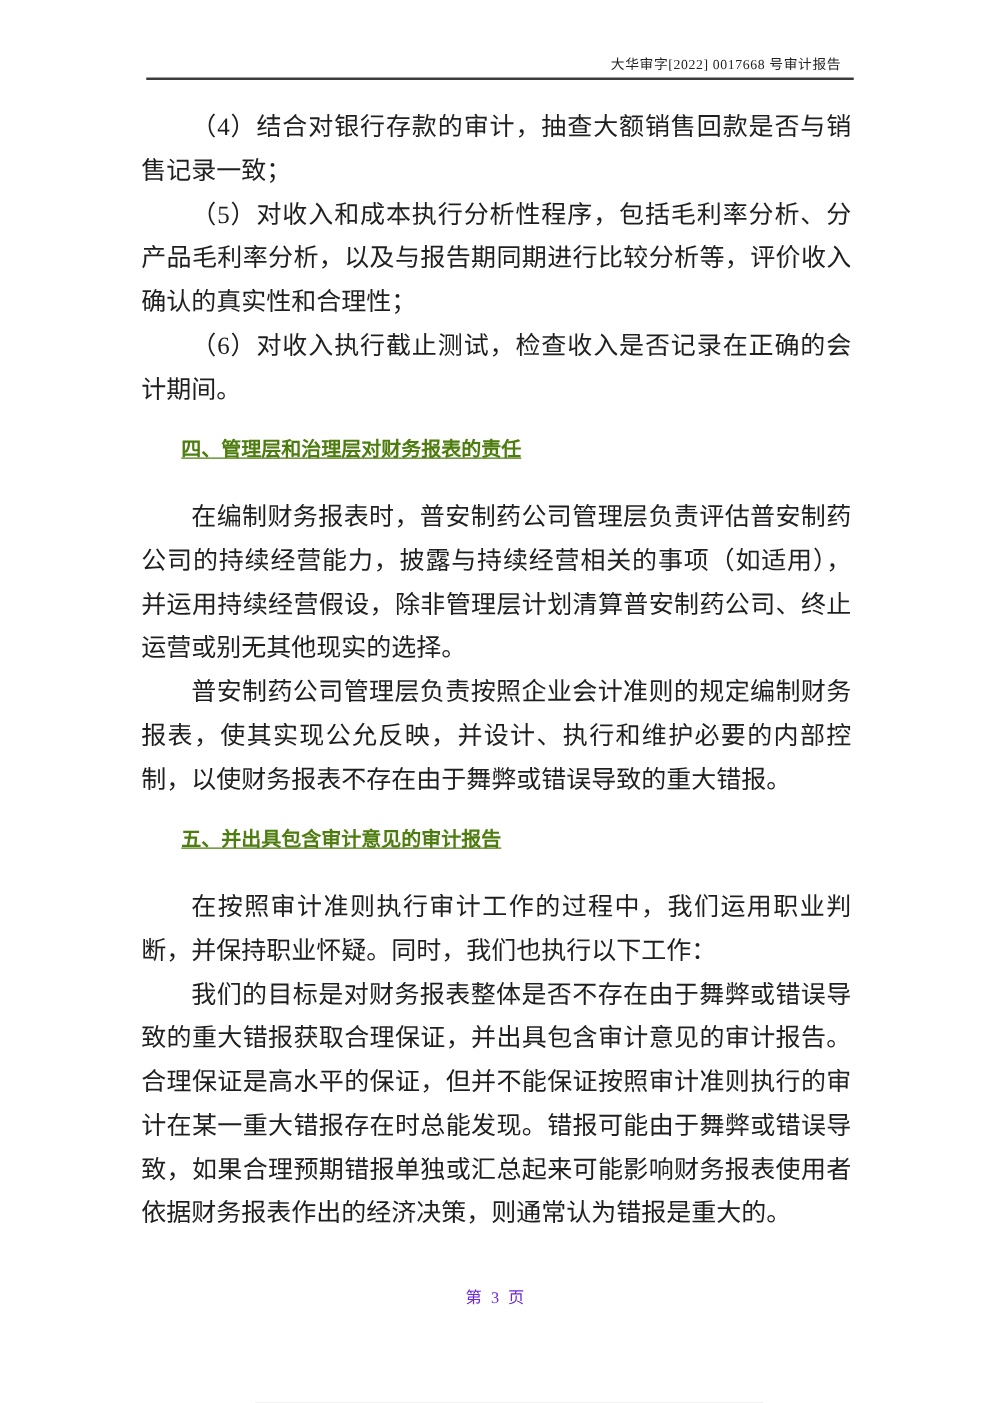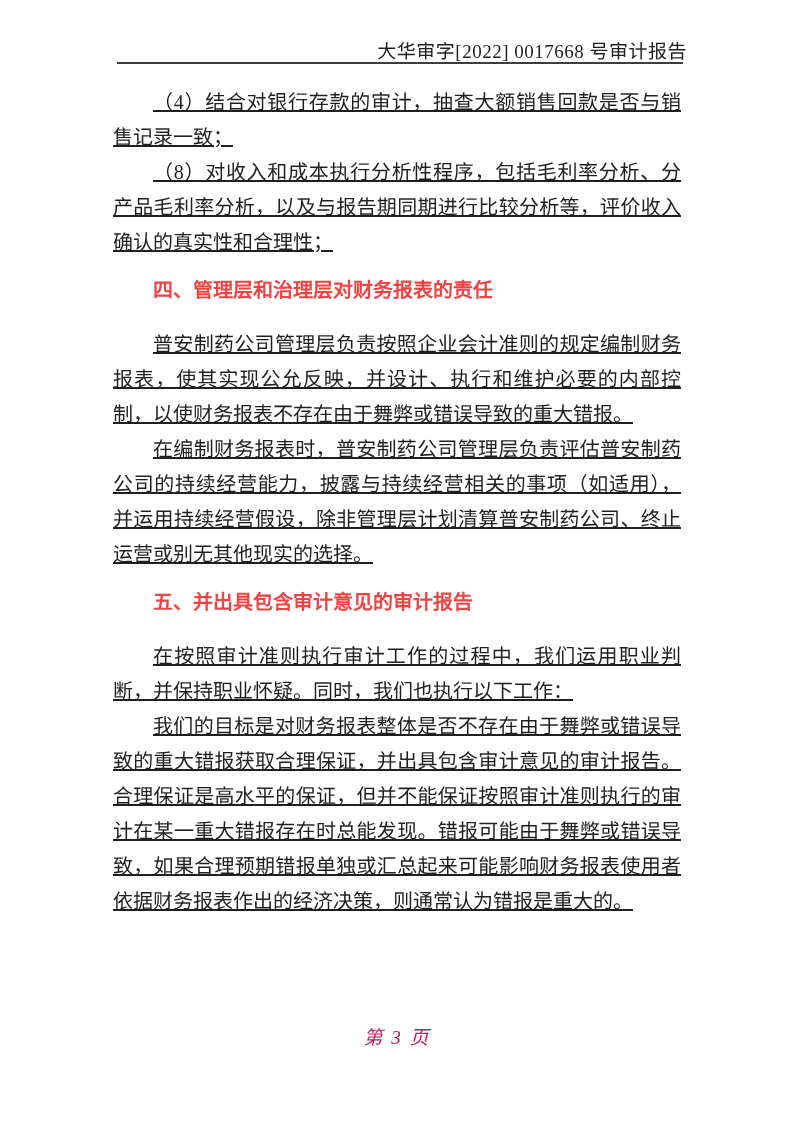--- a/index.html
+++ b/index.html
@@ -14,24 +14,24 @@
     height: 1122px;
     margin: 0 auto;
     background: #ffffff;
     overflow: hidden;
     font-family: "Liberation Serif", "DejaVu Serif", serif;
     color: #1f1f1f;
   }
   .header-text {
     position: absolute;
     top: 43px;
-    left: 119px;
+    left: 105px;
     width: 568px;
     text-align: right;
-    font-size: 19px;
+    font-size: 11px;
     line-height: 18px;
     letter-spacing: 0.5px;
     white-space: nowrap;
   }
   .header-rule {
     position: absolute;
     top: 62px;
     left: 117px;
     width: 566px;
     height: 0;
@@ -42,59 +42,59 @@
     top: 85px;
     left: 113px;
     width: 568px;
     font-size: 20px;
     line-height: 35px;
     text-align: justify;
   }
   .content p {
     margin: 0;
     text-indent: 2em;
-    text-decoration: underline;
   }
   .content h2 {
-    font-size: 20px;
+    font-size: 16px;
     line-height: 35px;
     margin: 13px 0 19px 0;
     text-indent: 2em;
     font-weight: 700;
     font-family: "Liberation Sans", "DejaVu Sans", sans-serif;
-    color: #ef4444;
+    color: #4d7c0f;
+    text-decoration: underline;
   }
   .footer {
     position: absolute;
     top: 1029px;
     left: 113px;
     width: 568px;
     text-align: center;
-    font-size: 19px;
+    font-size: 13px;
     line-height: 18px;
     letter-spacing: 2px;
-    color: #be185d;
-    font-style: italic;
+    color: #6d28d9;
   }
 </style>
 </head>
 <body>
 
 <div class="page">
 
   <div class="header-text">大华审字[2022] 0017668 号审计报告</div>
 
   <div class="header-rule"></div>
 
   <div class="content">
     <p>（4）结合对银行存款的审计，抽查大额销售回款是否与销售记录一致；</p>
-    <p>（8）对收入和成本执行分析性程序，包括毛利率分析、分产品毛利率分析，以及与报告期同期进行比较分析等，评价收入确认的真实性和合理性；</p>
+    <p>（5）对收入和成本执行分析性程序，包括毛利率分析、分产品毛利率分析，以及与报告期同期进行比较分析等，评价收入确认的真实性和合理性；</p>
+    <p>（6）对收入执行截止测试，检查收入是否记录在正确的会计期间。</p>
     <h2>四、管理层和治理层对财务报表的责任</h2>
+    <p>在编制财务报表时，普安制药公司管理层负责评估普安制药公司的持续经营能力，披露与持续经营相关的事项（如适用），并运用持续经营假设，除非管理层计划清算普安制药公司、终止运营或别无其他现实的选择。</p>
     <p>普安制药公司管理层负责按照企业会计准则的规定编制财务报表，使其实现公允反映，并设计、执行和维护必要的内部控制，以使财务报表不存在由于舞弊或错误导致的重大错报。</p>
-    <p>在编制财务报表时，普安制药公司管理层负责评估普安制药公司的持续经营能力，披露与持续经营相关的事项（如适用），并运用持续经营假设，除非管理层计划清算普安制药公司、终止运营或别无其他现实的选择。</p>
     <h2>五、并出具包含审计意见的审计报告</h2>
     <p>在按照审计准则执行审计工作的过程中，我们运用职业判断，并保持职业怀疑。同时，我们也执行以下工作：</p>
     <p>我们的目标是对财务报表整体是否不存在由于舞弊或错误导致的重大错报获取合理保证，并出具包含审计意见的审计报告。合理保证是高水平的保证，但并不能保证按照审计准则执行的审计在某一重大错报存在时总能发现。错报可能由于舞弊或错误导致，如果合理预期错报单独或汇总起来可能影响财务报表使用者依据财务报表作出的经济决策，则通常认为错报是重大的。</p>
   </div>
 
   <div class="footer">第 3 页</div>
 
 </div>
 
 </body></html>

